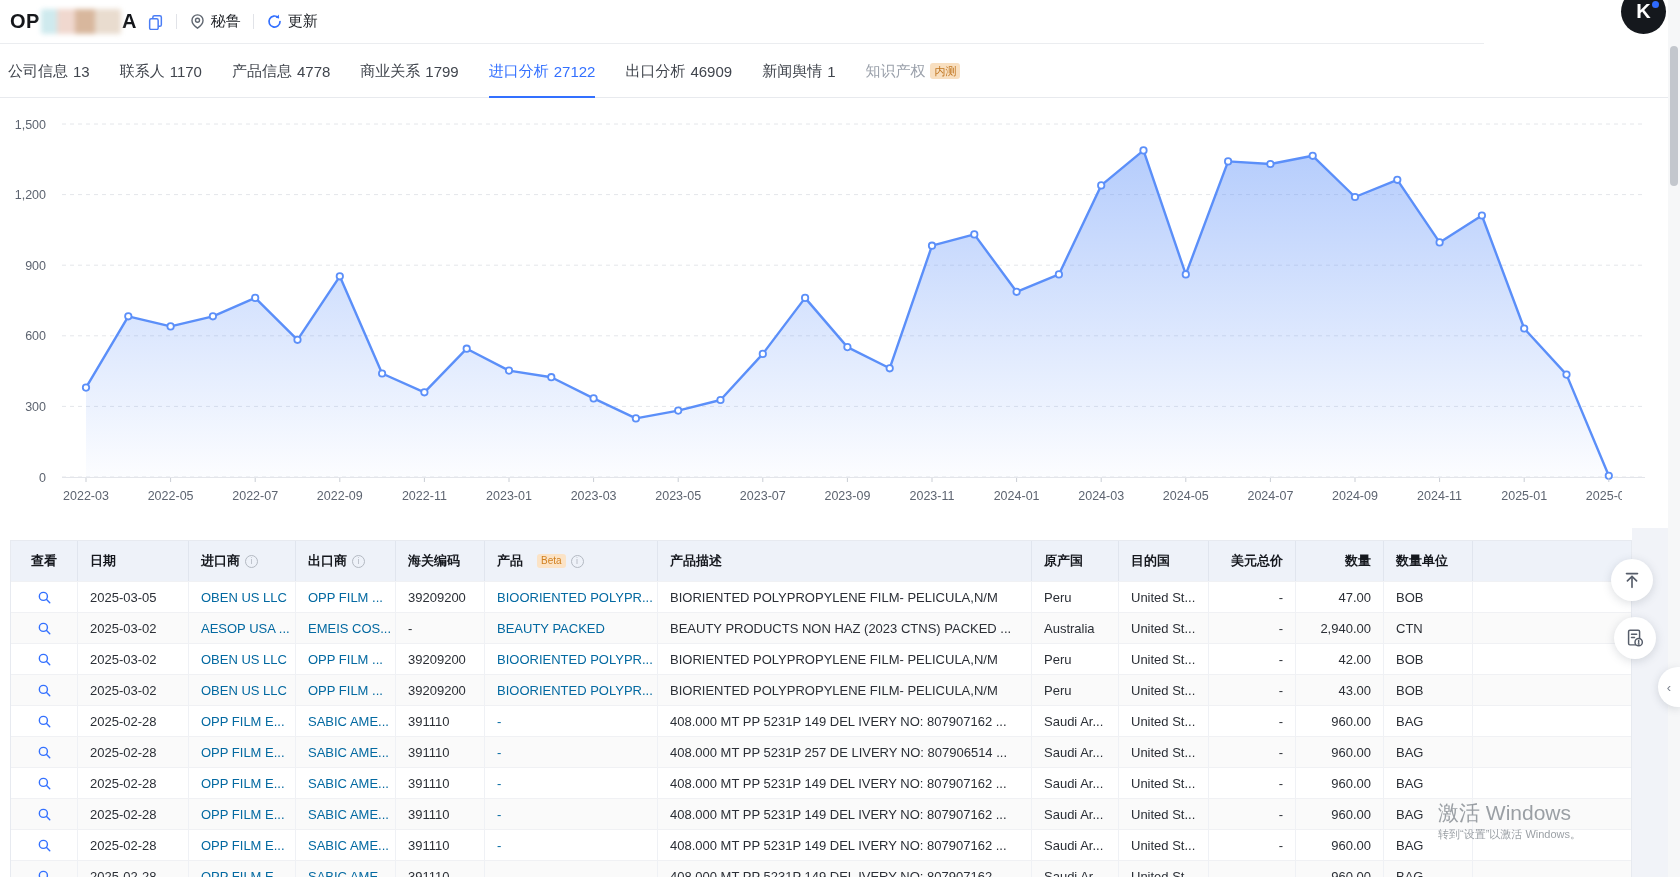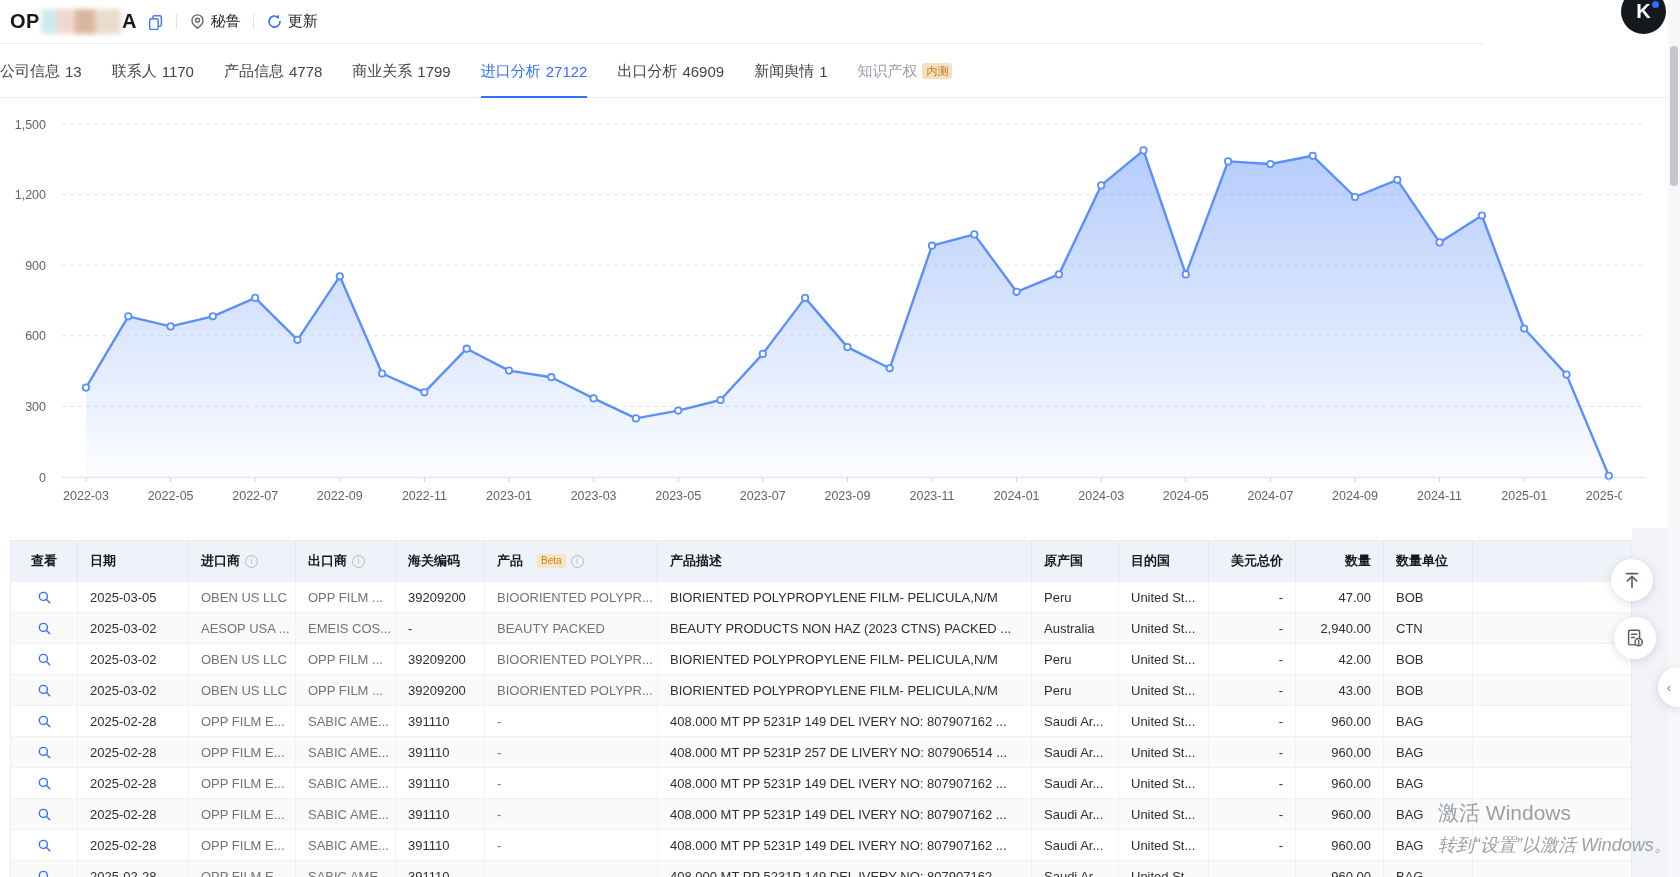--- a/index.html
+++ b/index.html
@@ -18,21 +18,21 @@
   .tb-sep { width:1px; height:15px; background:#e1e3e8; margin:0 12px; }
   .tb-item { display:flex; align-items:center; font-size:15px; color:#23262b; cursor:pointer; }
   .tb-item svg { margin-right:5px; }
   .avatar { position:absolute; left:1621px; top:-11px; width:45px; height:45px; border-radius:50%;
     background:#15181d; color:#fff; font-weight:bold; font-size:20px; display:flex; align-items:center;
     justify-content:center; cursor:pointer; }
   .avatar .dot { position:absolute; right:7px; top:12px; width:7px; height:7px; border-radius:50%; background:#2f6bff; }
 
   
   .tabbar { position:absolute; left:0; top:45px; width:1680px; height:53px; border-bottom:1px solid #e8eaee;
-    display:flex; align-items:center; background:#fff; }
+    display:flex; align-items:center; padding-left:8px; background:#fff; }
   .tab { position:relative; height:53px; display:flex; align-items:center; margin-right:30px;
     font-size:15px; color:#40454d; cursor:pointer; white-space:nowrap; }
   .tab .cnt { margin-left:5px; }
   .tab.active { color:#3370ff; }
   .tab.active::after { content:""; position:absolute; left:0; right:0; bottom:-1px; height:3px; background:#3370ff; }
   .tab.disabled { color:#9ba1ab; }
   .mini-badge { margin-left:5px; font-size:11px; line-height:16px; padding:0 4px; border-radius:3px;
     background:#f8dfc0; color:#c0751f; }
 
   
@@ -44,38 +44,38 @@
   .th { flex:none; display:flex; align-items:center; padding:0 12px; font-weight:bold; color:#15181e;
     border-right:1px solid #e0e5ee; overflow:hidden; white-space:nowrap; }
   .th.right { justify-content:flex-end; }
   .th.center { justify-content:center; }
   .tr { display:flex; height:31px; background:#fff; border-top:1px solid #f0f1f4; }
   .tr.alt { background:#fafafa; }
   .td { flex:none; display:flex; align-items:center; padding:0 12px; color:#2b2f36;
     border-right:1px solid #eff1f5; overflow:hidden; white-space:nowrap; }
   .td.right { justify-content:flex-end; }
   .td.center { justify-content:center; }
-  .td.link, .td .lk { color:#737373; cursor:pointer; }
+  .td.link, .td .lk { color:#0369a1; cursor:pointer; }
   .info-i { display:inline-block; width:13px; height:13px; margin-left:5px; border:1px solid #b3b9c2; border-radius:50%;
     color:#b3b9c2; font-size:9px; line-height:11px; text-align:center; font-weight:normal; font-style:normal; }
   .beta { margin-left:14px; font-size:10px; line-height:14px; padding:0 4px; border-radius:3px;
     background:#fbe3c6; color:#d07f1e; font-weight:normal; }
 
   
   .right-strip { position:absolute; left:1632px; top:528px; width:36px; height:349px; background:#f1f3f8; }
   .scroll-track { position:absolute; left:1668px; top:0; width:12px; height:877px; background:#f6f7f8; }
   .scroll-thumb { position:absolute; left:2px; top:46px; width:8px; height:140px; border-radius:4px; background:#c3c7cd; cursor:pointer; }
   .fab { position:absolute; width:42px; height:42px; border-radius:50%; background:#fff;
     box-shadow:0 2px 10px rgba(60,70,90,.18); display:flex; align-items:center; justify-content:center; cursor:pointer; }
   .drawer { position:absolute; left:1658px; top:667px; width:22px; height:40px; background:#fff;
     border-radius:20px 0 0 20px; box-shadow:0 2px 8px rgba(60,70,90,.18); display:flex; align-items:center;
     justify-content:center; color:#7a818c; font-size:13px; cursor:pointer; }
   .watermark { position:absolute; left:1438px; top:799px; color:rgba(130,136,142,.8); pointer-events:none; }
   .watermark .w1 { font-size:21px; }
-  .watermark .w2 { font-size:18px; margin-top:6px;font-style:italic; }
+  .watermark .w2 { font-size:11px; margin-top:0; }
 </style>
 </head>
 <body>
 
 <div class="page">
 
   <div class="topbar">
     <div class="company">
       <span>OP</span>
       <span class="redact"></span>

